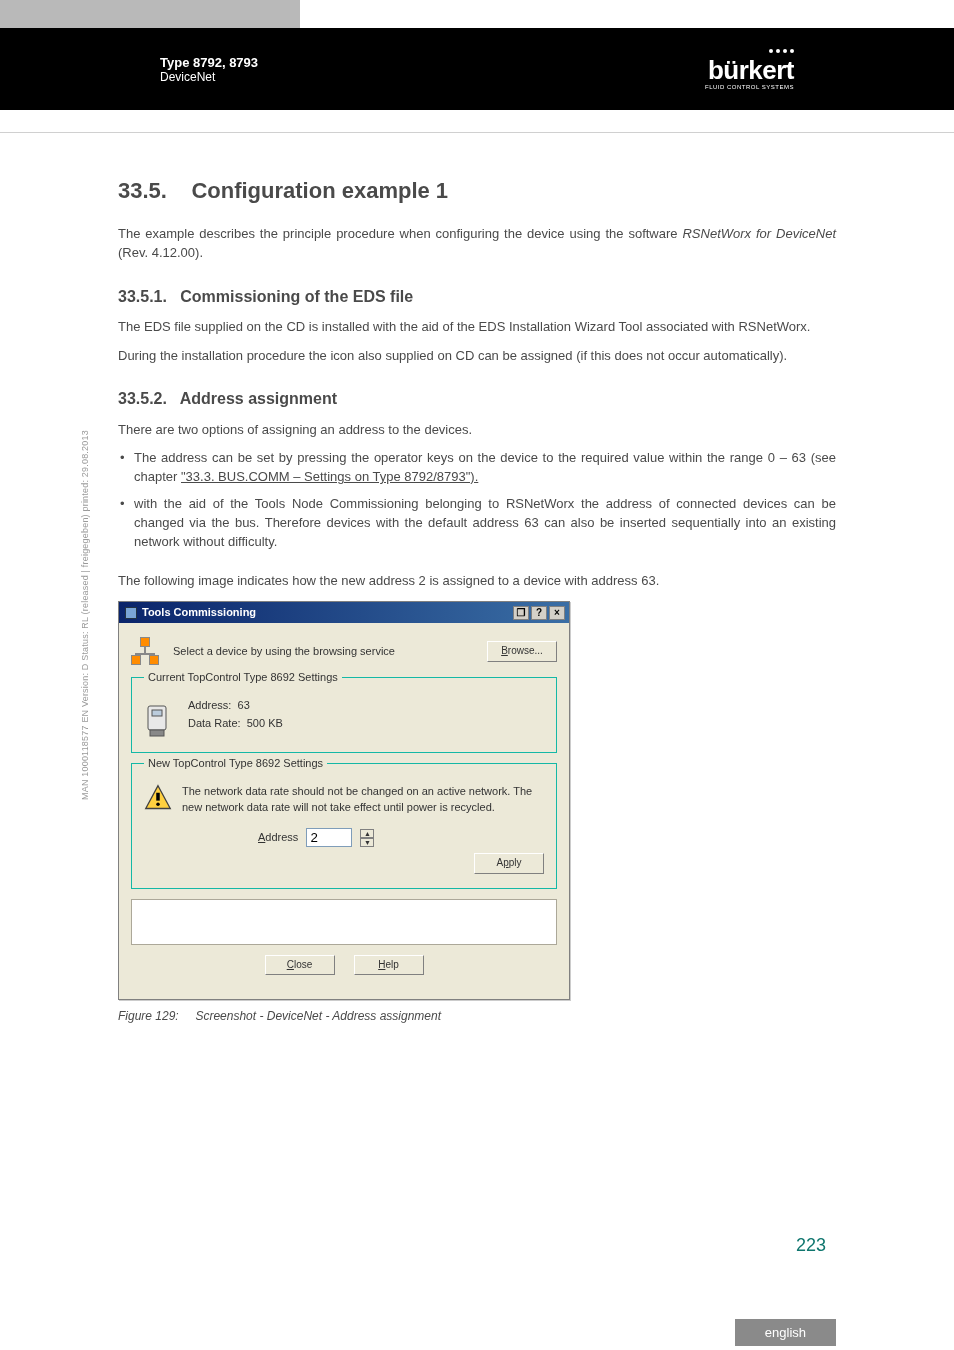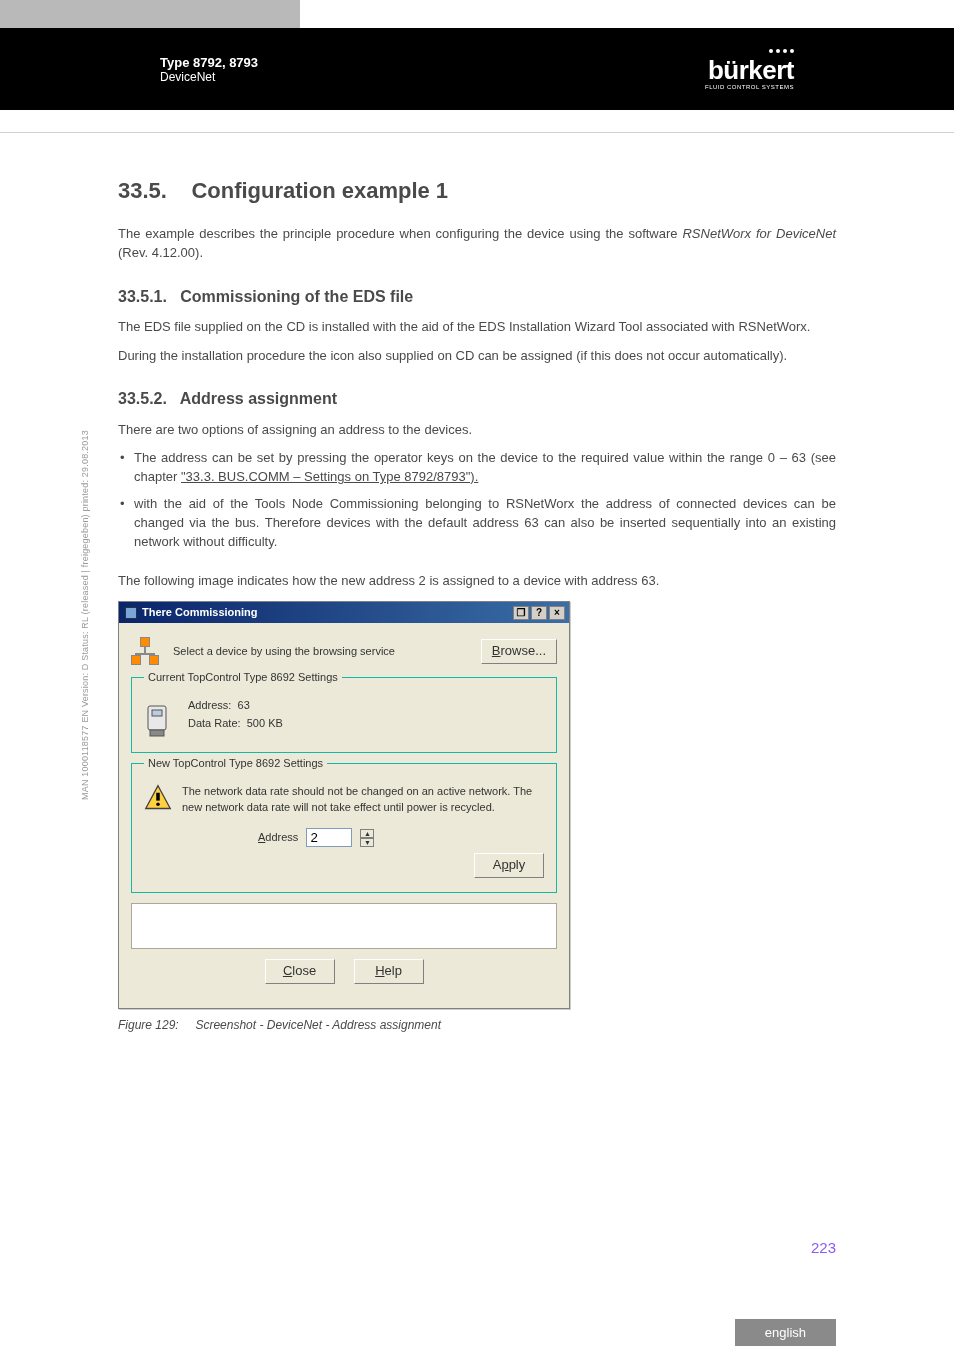--- a/index.html
+++ b/index.html
@@ -96,21 +96,21 @@
     font-size: 10px; font-weight: bold; color:#000;
     line-height: 1;
   }
   .dlg-body { padding: 14px 12px 10px 12px; }
   .dlg-row { display:flex; align-items:center; gap:14px; margin-bottom: 12px; }
   .win-btn {
     background: #ece9d8;
     border: 1px solid #808080;
     border-top-color: #fff; border-left-color: #fff;
     padding: 2px 10px;
-    font-size: 13px;
+    font-size: 10px;
     min-width: 70px;
     text-align: center;
   }
   .fieldset {
     border: 1px solid #14b8a6;
     padding: 10px 12px 14px 12px;
     margin-bottom: 10px;
     position: relative;
   }
   .legend {
@@ -172,24 +172,24 @@
     position: relative;
   }
   .node-top { position:absolute; left:9px; top:0; width:10px; height:10px; background:#ff8c00; border:1px solid #888; }
   .node-bl { position:absolute; left:0; bottom:0; width:10px; height:10px; background:#ff8c00; border:1px solid #888; }
   .node-br { position:absolute; right:0; bottom:0; width:10px; height:10px; background:#ff8c00; border:1px solid #888; }
   .node-line1 { position:absolute; left:13px; top:10px; width:2px; height:8px; background:#888; }
   .node-line2 { position:absolute; left:4px; top:16px; width:20px; height:2px; background:#888; }
   .fig-caption { font-style: italic; font-size: 12px; margin-top: 8px; color:#4a4a4a; }
   .page-num {
     position: absolute;
-    right: 118px;
+    right: 128px;
     bottom: 94px;
-    font-size: 15px;
-    color: #8b5cf6;
+    font-size: 18px;
+    color: #0f766e;
   }
   .lang-tab {
     position: absolute;
     right: 118px;
     bottom: 4px;
     background: #8a8a8a;
     color: #fff;
     padding: 6px 30px;
     font-size: 13px;
   }
@@ -252,21 +252,21 @@
     <span>The address can be set by pressing the operator keys on the device to the required value within the range 0 – 63 (see chapter </span><span class="underline">"33.3. BUS.COMM – Settings on Type 8792/8793").</span>
   </div>
   <div class="bullet">with the aid of the Tools Node Commissioning belonging to RSNetWorx the address of connected devices can be changed via the bus. Therefore devices with the default address 63 can also be inserted sequentially into an existing network without difficulty.</div>
 
   <p class="para" style="margin-top:20px;">The following image indicates how the new address 2 is assigned to a device with address 63.</p>
 
   <div class="dialog">
     <div class="dlg-title">
       <div class="dlg-title-left">
         <span class="node-ico-sm"></span>
-        <span>There Commissioning</span>
+        <span>Tools Commissioning</span>
       </div>
       <div class="dlg-btns">
         <div class="dlg-btn">❐</div>
         <div class="dlg-btn">?</div>
         <div class="dlg-btn">×</div>
       </div>
     </div>
     <div class="dlg-body">
 
       <div class="dlg-row">

